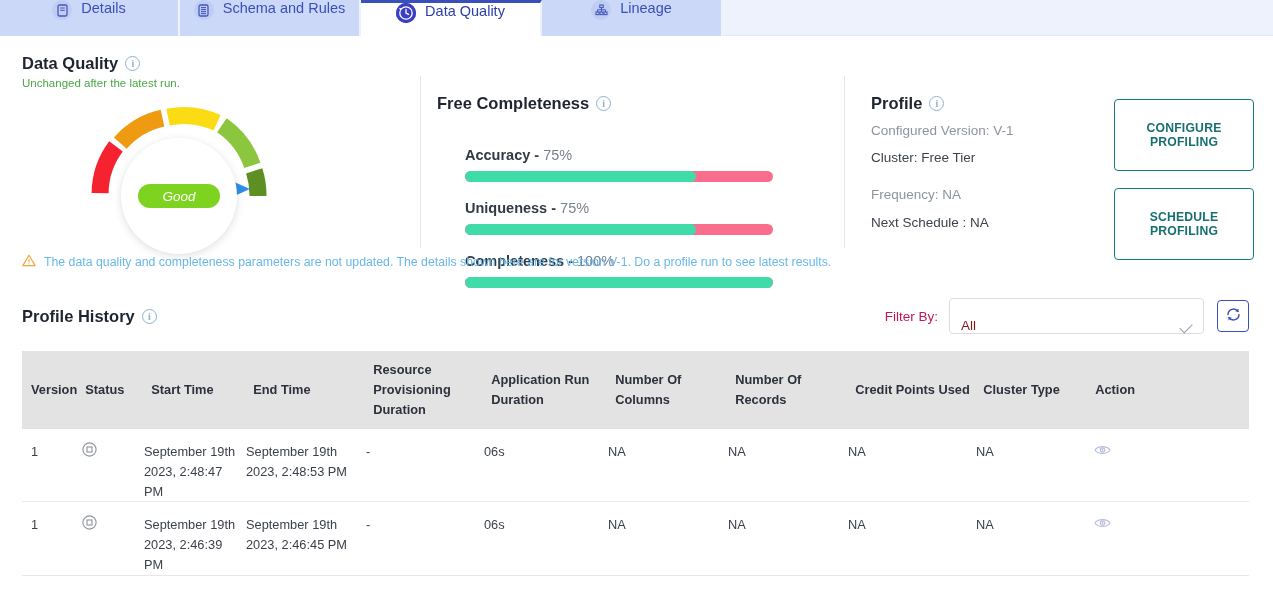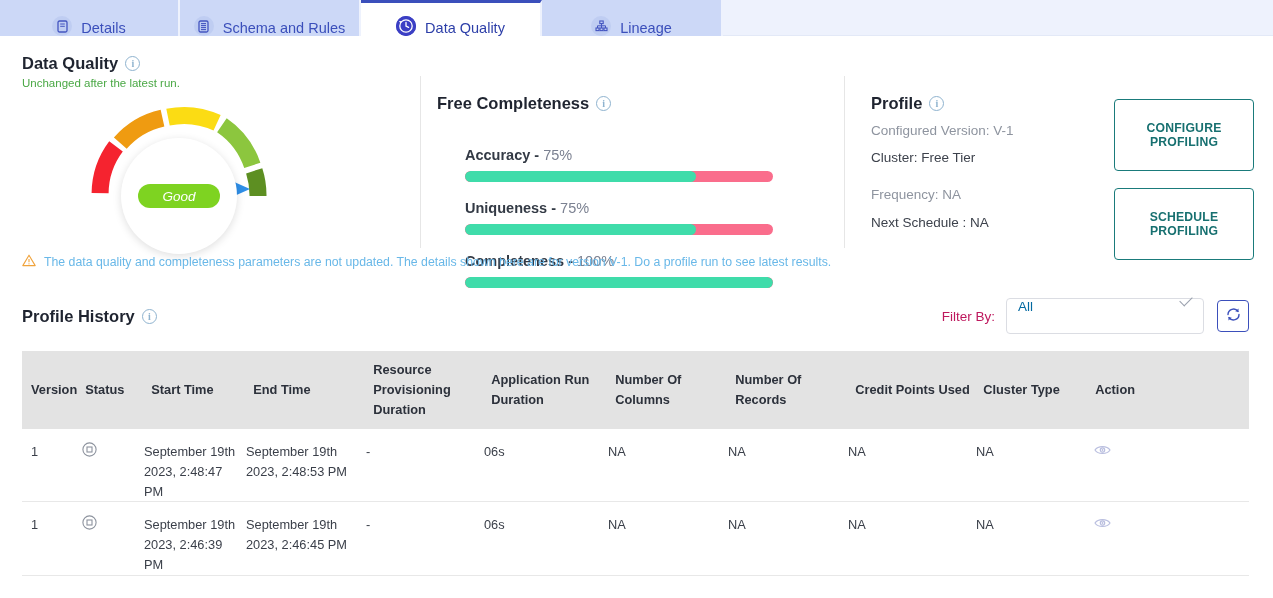--- a/index.html
+++ b/index.html
@@ -14,21 +14,21 @@
   
   .tabbar {
     display: flex;
     height: 36px;
     background: #eef2fd;
     border-bottom: 1px solid #e3e9f7;
   }
   .tab {
     flex: 0 0 181px;
     display: flex;
-    align-items: flex-end;
+    align-items: flex-start;
     justify-content: center;
     gap: 9px;
     background: #ccd8f7;
     color: #3b4fbb;
     font-size: 14.5px;
     height: 36px;
     border-right: 2px solid #eef2fd;
     cursor: pointer;
     user-select: none;
   }
@@ -179,28 +179,28 @@
   }
   .ph-title {
     font-size: 16.5px;
     font-weight: bold;
     color: #1f2430;
     display: flex; align-items: center; gap: 7px;
   }
   .ph-spacer { flex: 1; }
   .filter-label { font-size: 13.5px; color: #be185d; margin-right: 11px; }
   .select-box {
-    width: 198px; height: 36px;
+    width: 255px; height: 36px;
     border: 1px solid #dbdde3;
     border-radius: 4px;
     background: #fff;
-    display: flex; align-items: flex-start;
+    display: flex; align-items: flex-end;
     padding: 0 11px;
     font-size: 13.5px;
-    color: #0369a1;
+    color: #7f1d1d;
     cursor: pointer;
   }
   .select-box .val { flex: 1; }
   .chev {
     width: 12px; height: 7px;
     border-left: 1.4px solid #9aa0ad;
     border-bottom: 1.4px solid #9aa0ad;
     transform: rotate(-45deg) translate(2px,-2px);
   }
   .refresh-btn {

